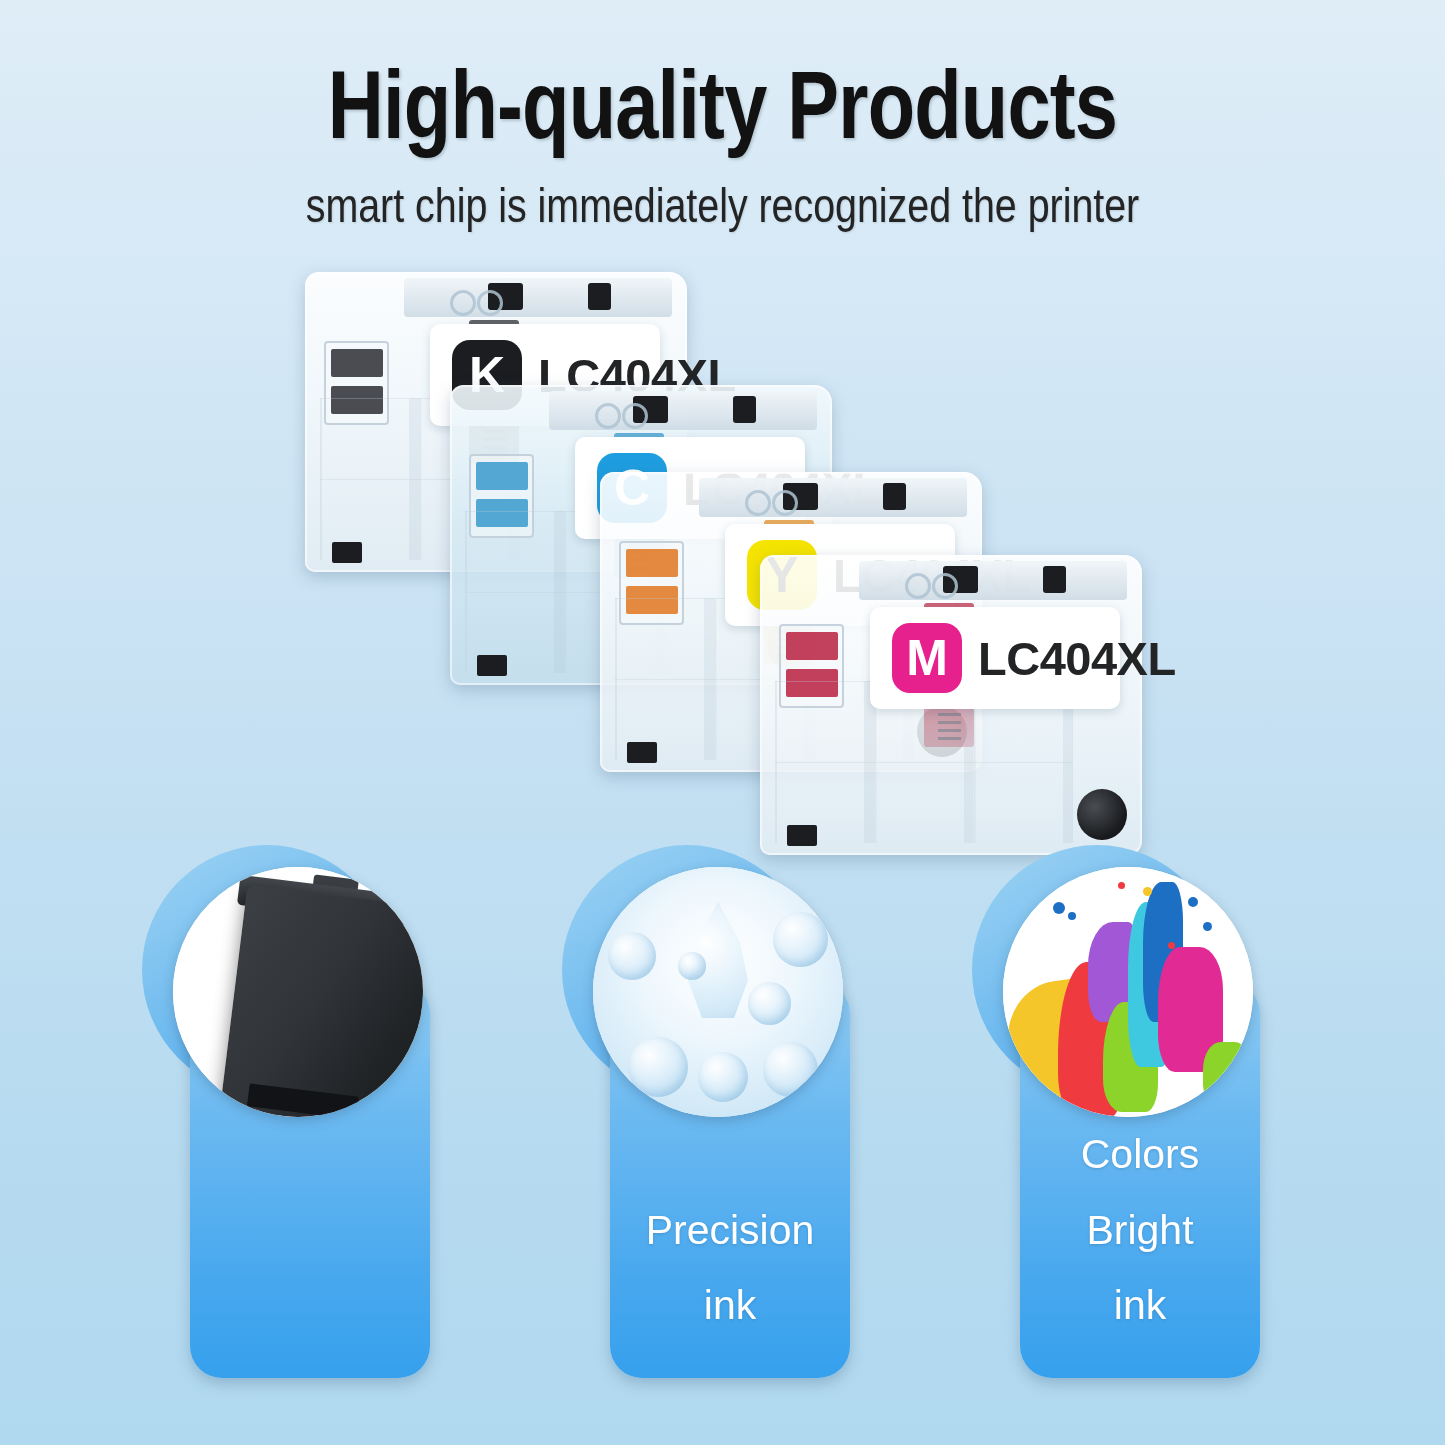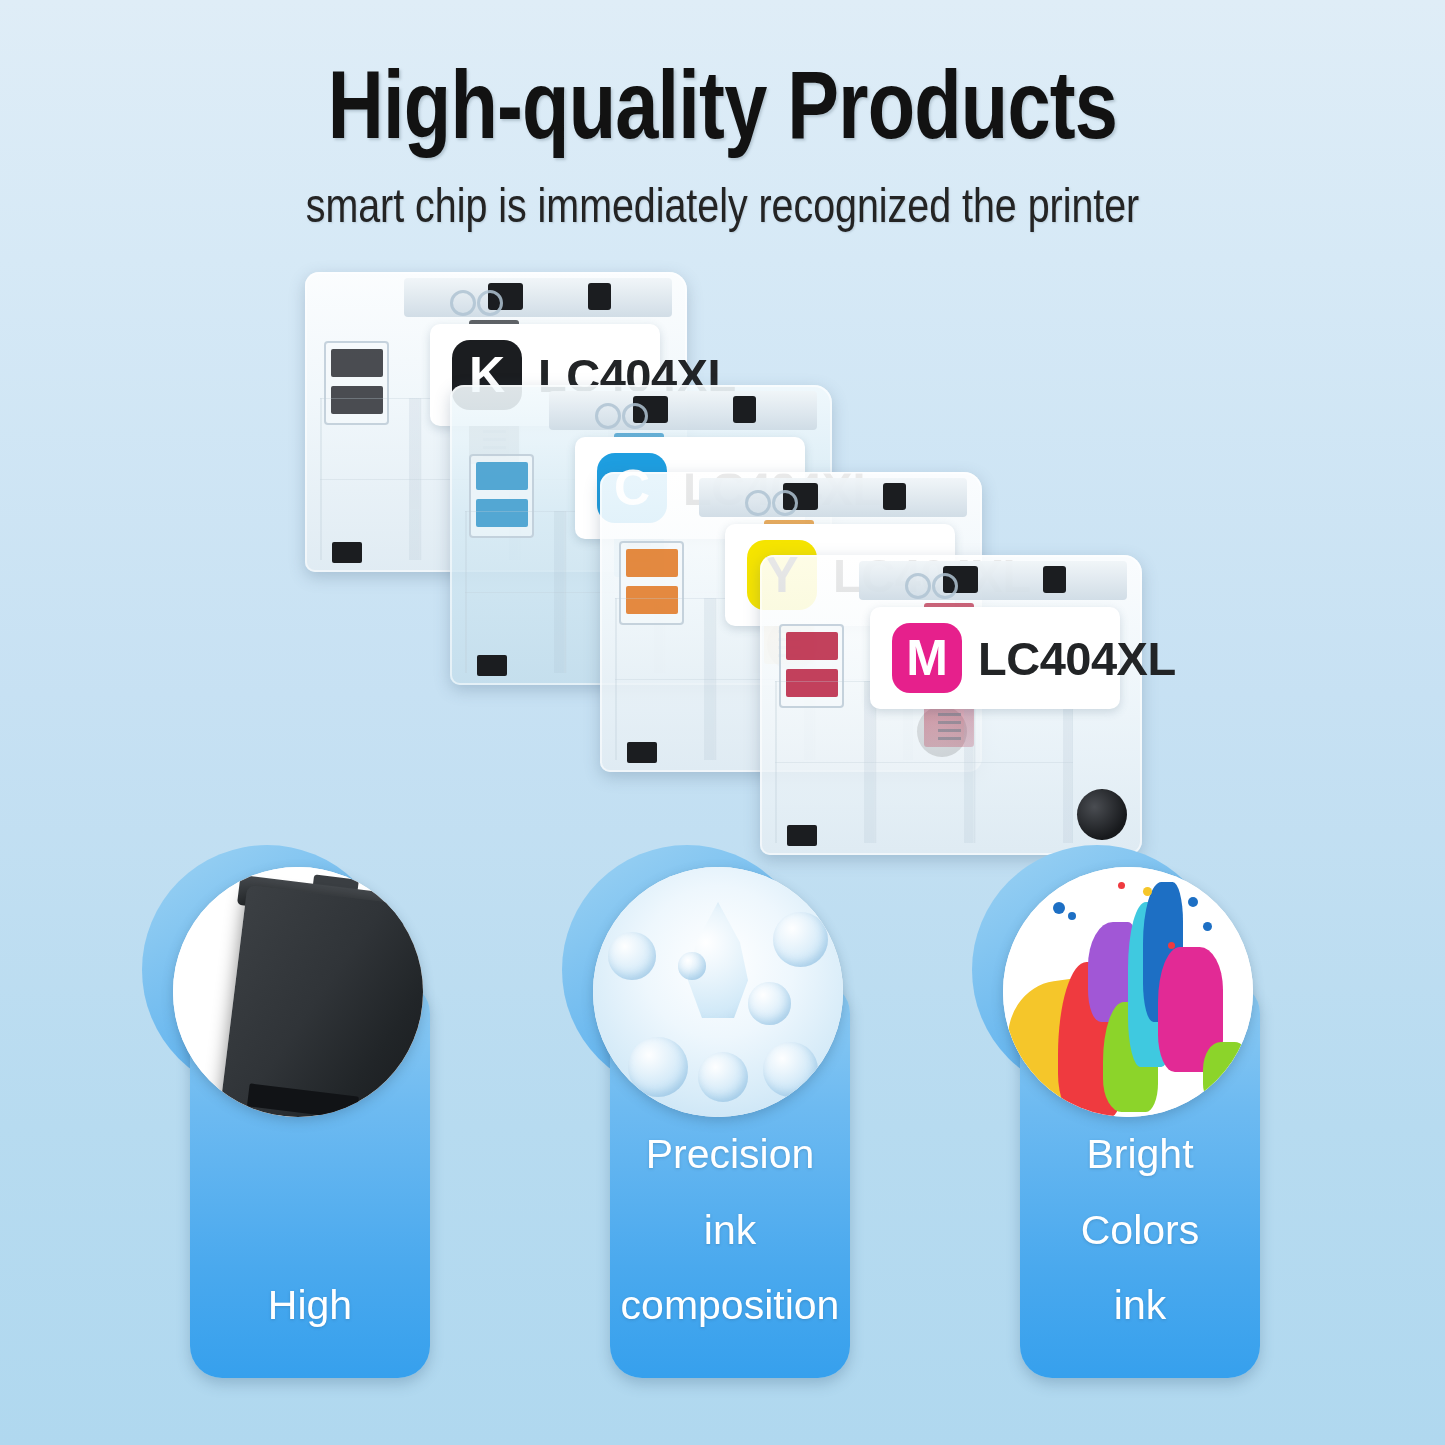--- a/index.html
+++ b/index.html
@@ -281,62 +281,60 @@
   </div>
 
 </div>
 
 <div class="features">
 
   <div class="feature" style="left:190px;top:0;">
     <div class="fc-ring"></div>
     <div class="fc-panel">
       <div class="fc-lines">
-        <div class="fc-line">High</div>
       </div>
     </div>
     <div class="fc-photo">
       <div class="ph-black">
         <span class="tab"></span>
           <span class="cap"></span>
           <span class="blk"></span>
           <span class="slot"></span>
       </div>
     </div>
   </div>
 
   <div class="feature" style="left:610px;top:0;">
     <div class="fc-ring"></div>
     <div class="fc-panel">
       <div class="fc-lines">
         <div class="fc-line">Precision</div>
         <div class="fc-line">ink</div>
-        <div class="fc-line">composition</div>
       </div>
     </div>
     <div class="fc-photo">
       <div class="ph-drop">
         <span class="b b1"></span>
           <span class="b b2"></span>
           <span class="b b3"></span>
         <span class="b b4"></span>
           <span class="b b5"></span>
           <span class="b b6"></span>
         <span class="d"></span>
           <span class="b b7"></span>
       </div>
     </div>
   </div>
 
   <div class="feature" style="left:1020px;top:0;">
     <div class="fc-ring"></div>
     <div class="fc-panel">
       <div class="fc-lines">
+        <div class="fc-line">Colors</div>
         <div class="fc-line">Bright</div>
-        <div class="fc-line">Colors</div>
         <div class="fc-line">ink</div>
       </div>
     </div>
     <div class="fc-photo">
       <div class="ph-splash">
         <span class="sp-yellow"></span>
         <span class="sp-red"></span>
         <span class="sp-violet"></span>
         <span class="sp-green"></span>
         <span class="sp-cyan"></span>

